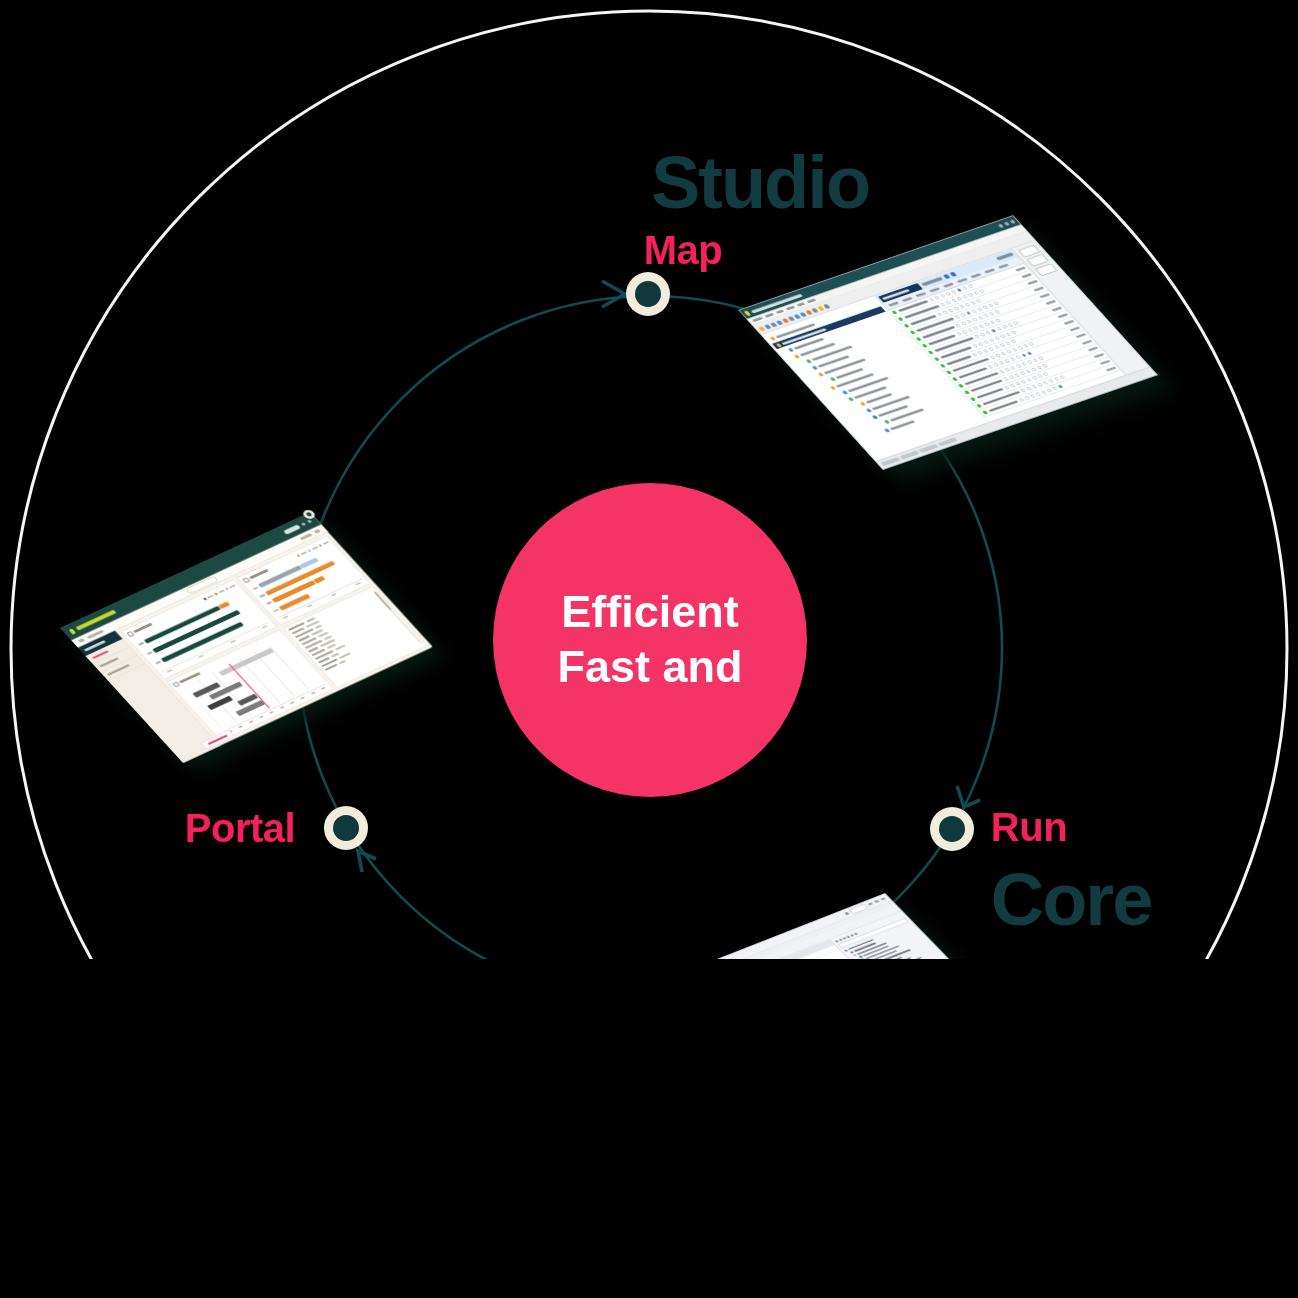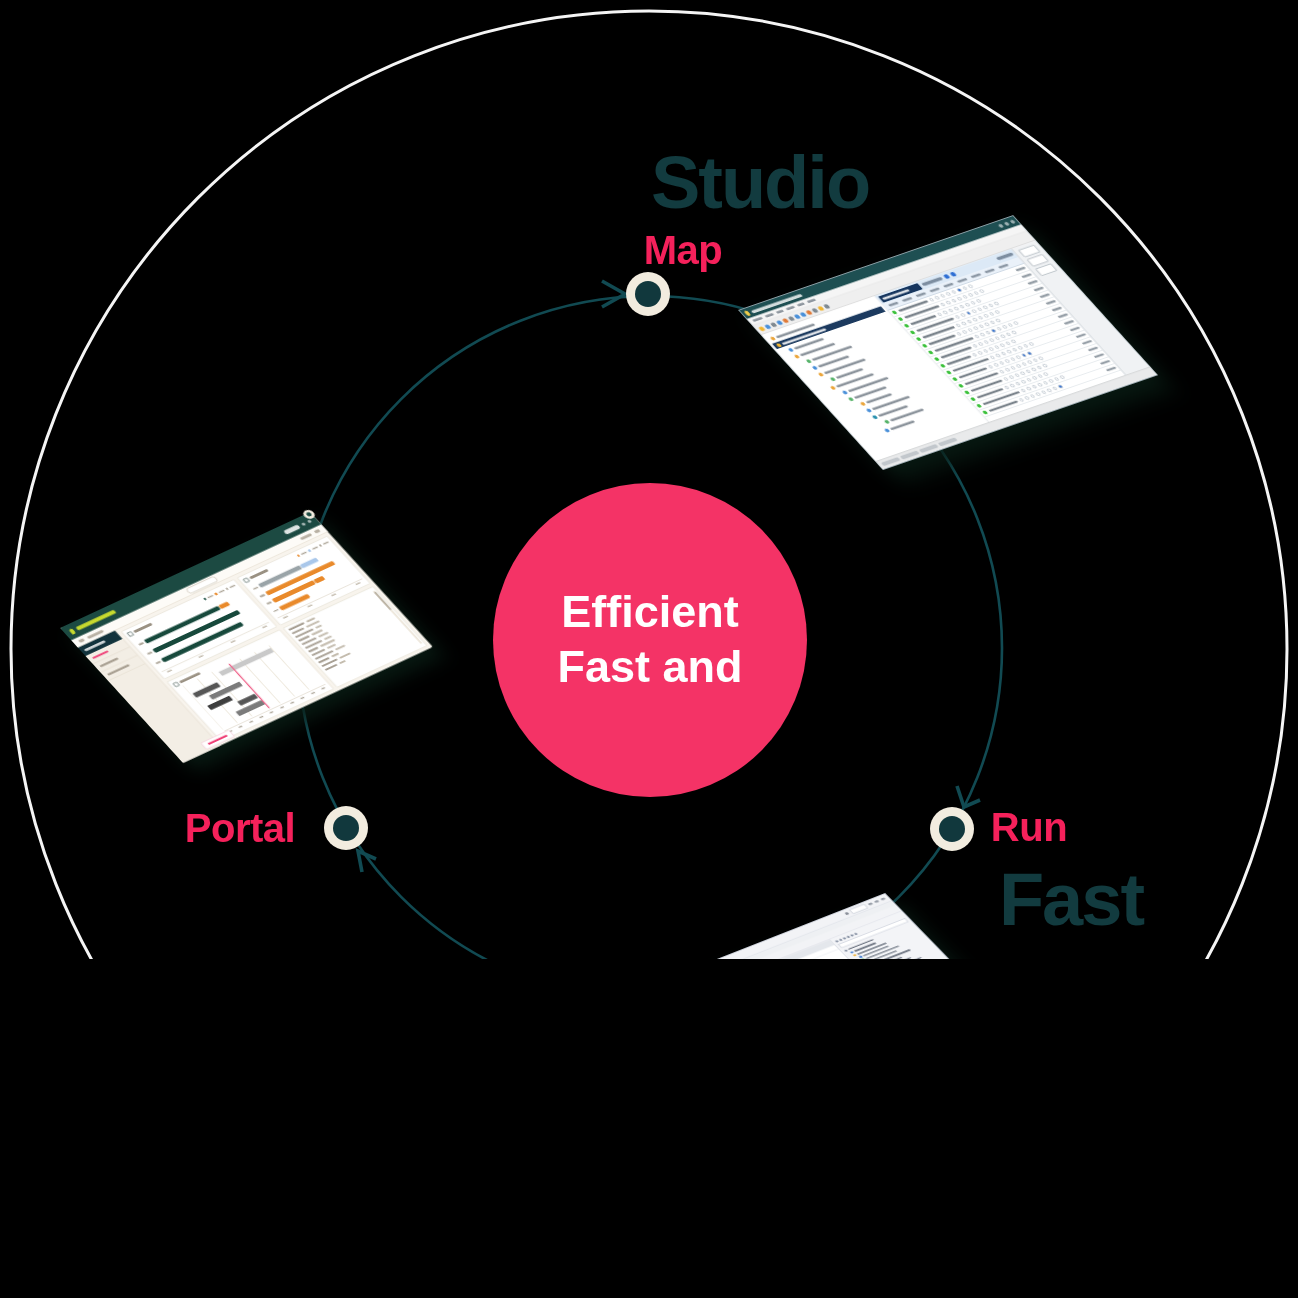--- a/index.html
+++ b/index.html
@@ -929,21 +929,21 @@
       <div class="dot"></div>
     </div>
   <div class="node" id="node-run">
       <div class="dot"></div>
     </div>
   <div class="node" id="node-report">
       <div class="dot"></div>
     </div>
 
   <div class="product" id="lbl-studio">Studio</div>
-  <div class="product" id="lbl-core">Fast</div>
+  <div class="product" id="lbl-core">Core</div>
 
   <div class="step" id="lbl-map">Map</div>
   <div class="step" id="lbl-run">Run</div>
   <div class="step" id="lbl-report">Portal</div>
 
   <div class="center-circle">
     <div>Efficient</div>
     <div>Fast and</div>
   </div>
 

